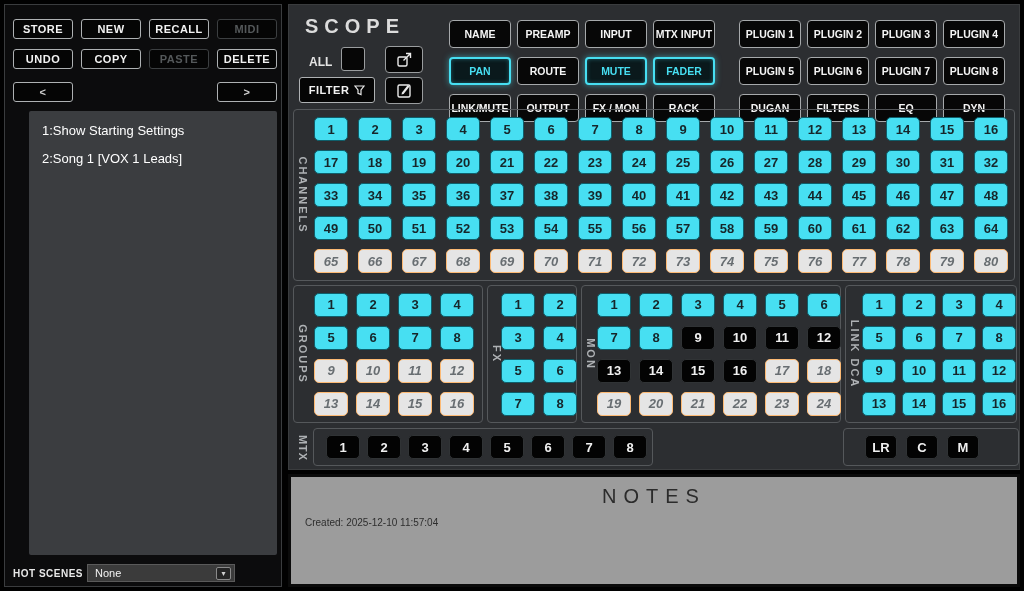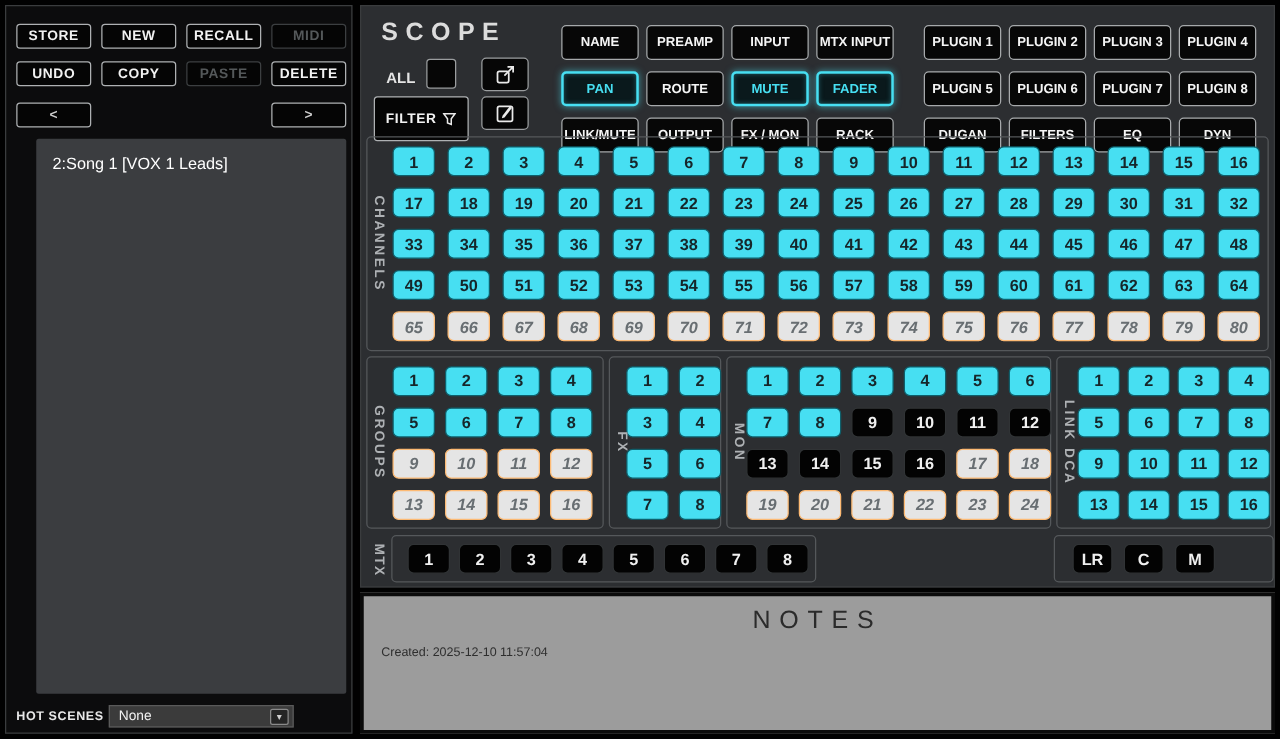--- a/index.html
+++ b/index.html
@@ -46,21 +46,21 @@
   #scope-title { position:absolute; left:16px; top:10px; color:#dcdcdc;
                  font-size:20px; font-weight:bold; letter-spacing:6px; }
   #all-label { position:absolute; left:20px; top:50px; color:#e4e4e4; font-size:12px; font-weight:bold; }
   #all-checkbox { position:absolute; left:52px; top:42px; width:24px; height:24px;
                   background:#060606; border:1px solid #9a9d9f; border-radius:3px; cursor:pointer; }
   .iconbtn { position:absolute; width:38px; height:27px; background:#060606;
              border:1px solid #9a9d9f; border-radius:4px;
              display:flex; align-items:center; justify-content:center; cursor:pointer; }
   #copy-scope-button { left:96px; top:41px; }
   #edit-notes-button { left:96px; top:72px; }
-  #filter-button { position:absolute; left:10px; top:72px; width:76px; height:36px; gap:5px; }
+  #filter-button { position:absolute; left:10px; top:72px; width:76px; height:26px; gap:5px; }
 
   .toggle-grid { position:absolute; display:grid; grid-template-columns:repeat(4,62px); gap:9px 6px; }
   #scope-toggle-grid  { left:160px; top:15px; }
   #plugin-toggle-grid { left:450px; top:15px; }
   .scope-btn { height:28px; display:flex; align-items:center; justify-content:center;
                background:#070707; border:1px solid #a6a9ab; border-radius:4px;
                color:#f5f5f5; font-size:10.5px; font-weight:bold; cursor:pointer; }
   .scope-btn.active { background:#0a191c; border:2px solid #47dff2; color:#47dff2;
                       box-shadow:0 0 6px rgba(71,223,242,.55), inset 0 0 4px rgba(71,223,242,.35); }
 
@@ -89,21 +89,21 @@
   #sec-linkdca .cellgrid  { margin-left:16px; column-gap:6px; }
 
   #mtx-row { position:absolute; left:4px; top:422px; width:722px; height:42px; }
   #mtx-label { position:absolute; left:4px; top:50%; transform:translateY(-50%);
                writing-mode:vertical-rl; color:#aeb1b4; font-size:11px; font-weight:bold; letter-spacing:1px; }
   #mtx-box { position:absolute; left:20px; top:1px; width:340px; height:38px;
              border:1px solid #55585b; border-radius:4px; display:flex; align-items:center; }
   #mtx-box .cellgrid { margin-left:12px; column-gap:7px; }
   #masters-box { position:absolute; left:550px; top:1px; width:176px; height:38px;
                  border:1px solid #55585b; border-radius:4px; display:flex; align-items:center; }
-  #masters-grid { display:flex; gap:9px; margin-left:14px; }
+  #masters-grid { display:flex; gap:9px; margin-left:21px; }
   #masters-grid .cell { width:32px; }
 
   
   #notes-title { margin-top:8px; text-align:center; color:#2b2b2b;
                  font-size:20px; letter-spacing:7px; }
   #notes-created { position:absolute; left:14px; top:40px; color:#2e2e2e; font-size:10px; }
 
   svg { display:block; }
 </style>
 </head>
@@ -120,20 +120,21 @@
       <div class="btn disabled">PASTE</div>
       <div class="btn">DELETE</div>
     </div>
 
   <div id="scene-nav">
     <div class="btn">&lt;</div>
     <div class="btn">&gt;</div>
   </div>
 
   <div id="scene-list">
+      <div class="scene-row">1:Show Starting Settings</div>
       <div class="scene-row">2:Song 1 [VOX 1 Leads]</div>
     </div>
 
   <div id="hot-scenes-row">
     <div id="hot-scenes-label">HOT SCENES</div>
     <div id="hot-scenes-dropdown">
       <span id="hot-scenes-value">None</span>
       <span class="dd-icon">▾</span>
     </div>
   </div>

